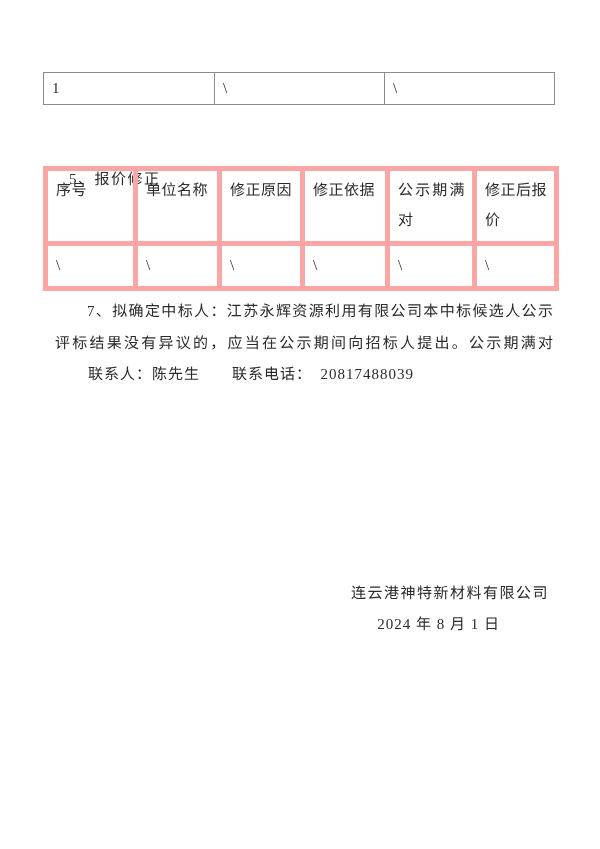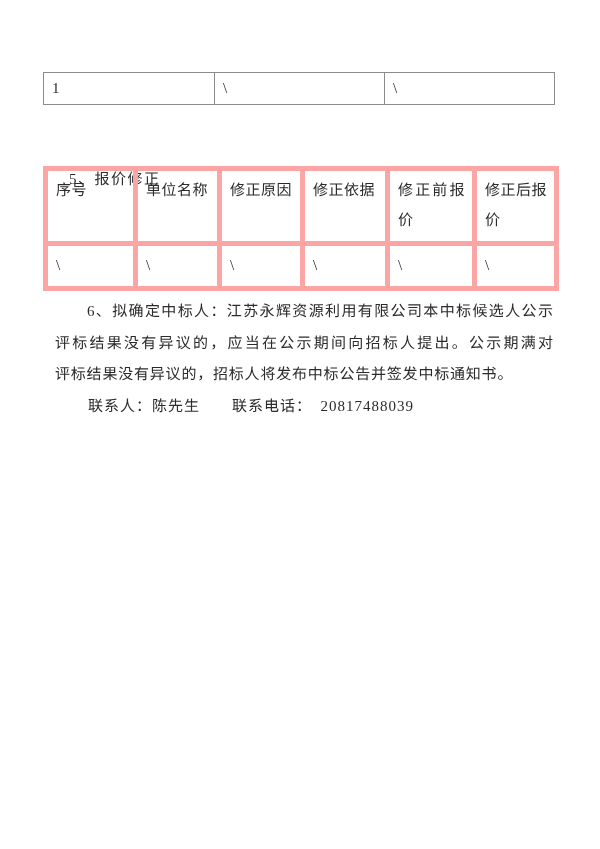--- a/index.html
+++ b/index.html
@@ -143,37 +143,38 @@
       <col style="width:85px">
         <col style="width:87px">
         <col style="width:82px">
     </colgroup>
     <tbody>
       <tr class="hdr">
         <td>序号</td>
         <td>单位名称</td>
         <td>修正原因</td>
         <td>修正依据</td>
-        <td>修正前报价</td>
+        <td>公示期满对</td>
         <td>修正后报价</td>
       </tr>
       <tr class="datarow">
         <td>\</td>
         <td>\</td>
         <td>\</td>
         <td>\</td>
         <td>\</td>
         <td>\</td>
       </tr>
     </tbody>
   </table>
 
   <div class="textblock">
-    <div class="jline indent">6、拟确定中标人：江苏永辉资源利用有限公司本中标候选人公示</div>
+    <div class="jline indent">7、拟确定中标人：江苏永辉资源利用有限公司本中标候选人公示</div>
     <div class="jline">评标结果没有异议的，应当在公示期间向招标人提出。公示期满对</div>
-    <div class="plainline">评标结果没有异议的，招标人将发布中标公告并签发中标通知书。</div>
     <div class="contact">联系人：陈先生　　联系电话：　20817488039</div>
   </div>
 
   <div class="sig">
+    <div>连云港神特新材料有限公司</div>
+    <div class="sig-date">2024 年 8 月 1 日</div>
   </div>
 
 </div>
 
 </body></html>

